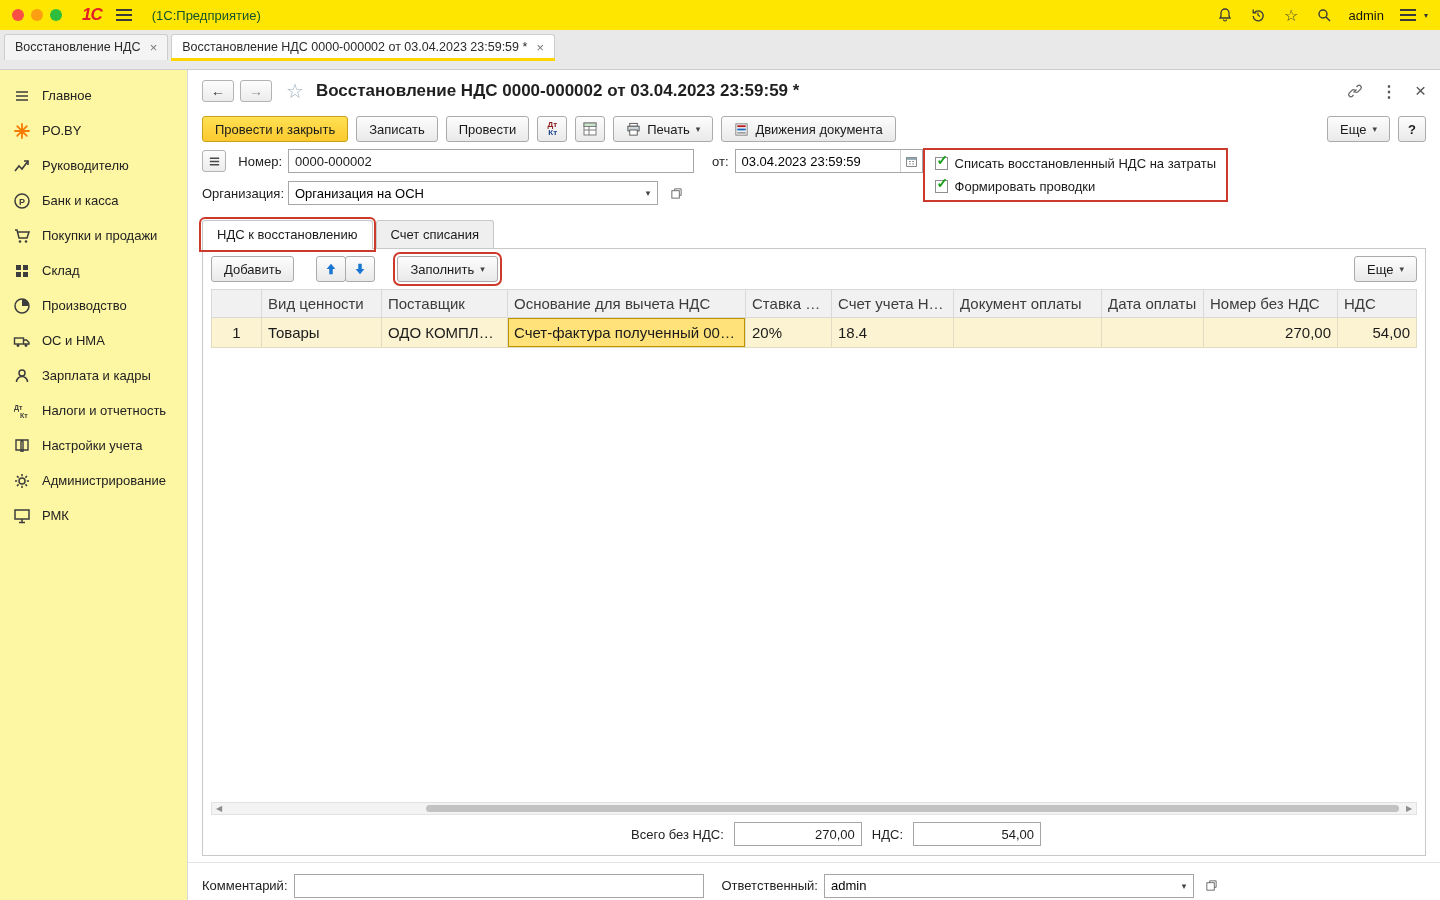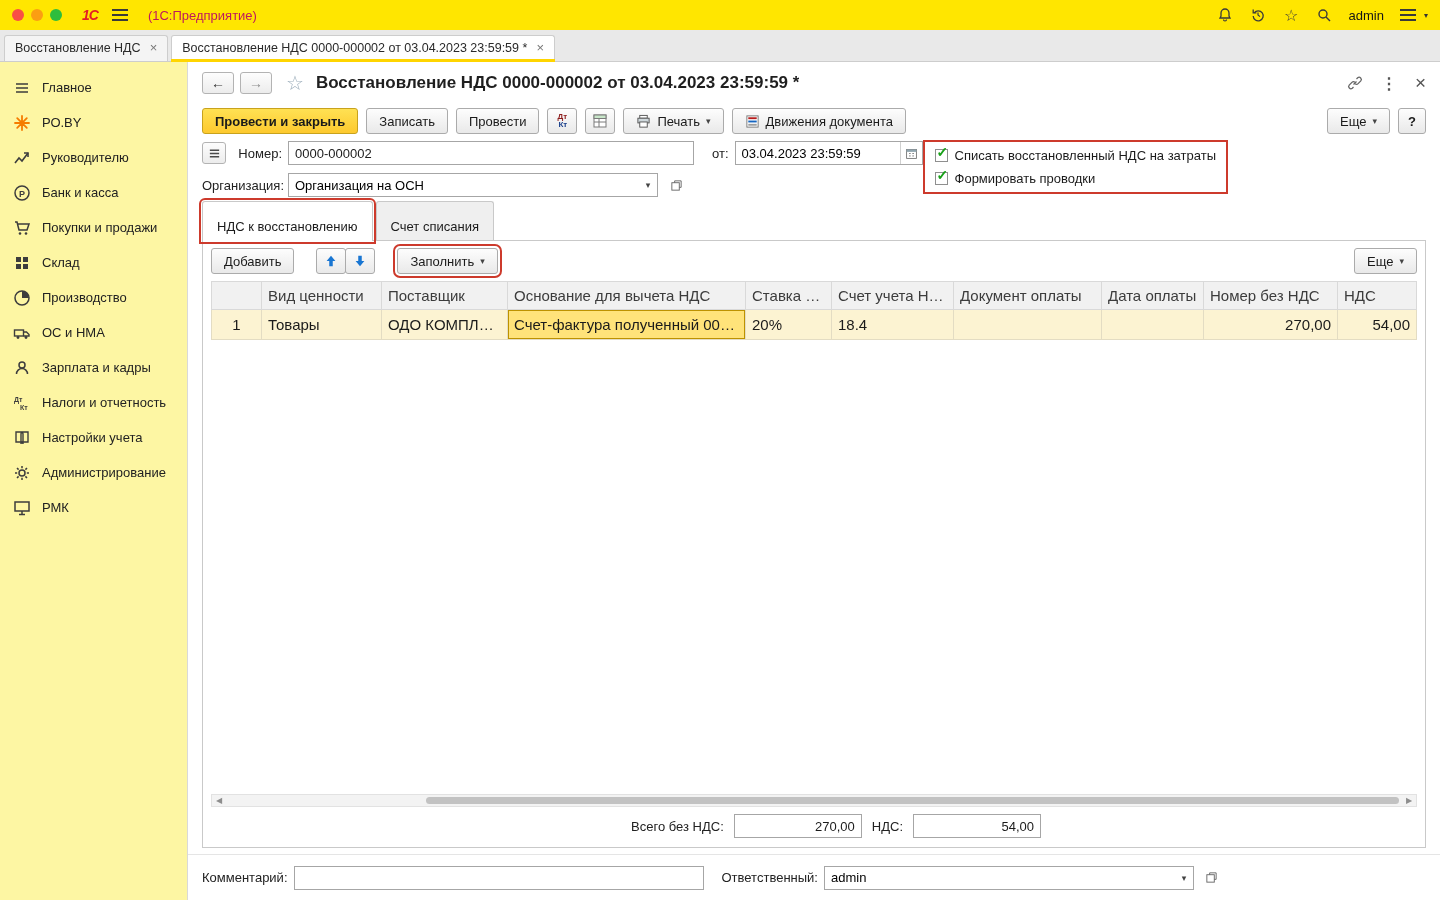--- a/index.html
+++ b/index.html
@@ -4,32 +4,32 @@
 <style>
   * { box-sizing: border-box; margin: 0; padding: 0; }
   html,body { width:1440px; height:900px; overflow:hidden; }
   body { font-family:"Liberation Sans", sans-serif; font-size:13px; color:#1b1b1b; background:#fff; }
 
   
   .titlebar { height:30px; background:#ffe600; display:flex; align-items:center; padding:0 12px; gap:10px; }
   .traffic { display:flex; gap:7px; align-items:center; margin-right:6px; }
   .tl { width:12px; height:12px; border-radius:50%; }
   .tl.red{ background:#f94f45; } .tl.orange{ background:#fb9e12; } .tl.green{ background:#2ebd3d; }
-  .logo-1c { color:#e31e24; font-weight:bold; font-style:italic; font-size:14px; letter-spacing:-1px; margin:0 4px; }
+  .logo-1c { color:#e31e24; font-weight:bold; font-style:italic; font-size:17px; letter-spacing:-1px; margin:0 4px; }
   .hamb { width:16px; height:12px; display:flex; flex-direction:column; justify-content:space-between; cursor:pointer; }
   .hamb i { display:block; height:2px; background:#3a3a3a; }
   .tb-title { margin-left:16px; color:#161616; white-space:nowrap; }
-  .tb-suffix { margin-left:10px; color:#be185d; }
+  .tb-suffix { margin-left:10px; color:#14532d; }
   .tb-right { margin-left:auto; display:flex; align-items:center; gap:16px; }
   .tb-ic { width:17px; height:17px; display:flex; align-items:center; justify-content:center; cursor:pointer; }
   .tb-user { color:#161616; cursor:pointer; }
   .menu-caret { font-size:8px; color:#333; margin-left:-8px; }
 
   
-  .tabbar { height:32px; background:#e9e9e9; border-bottom:1px solid #cdcdcd; display:flex; align-items:center; padding:4px 4px 0 4px; gap:3px; }
+  .tabbar { height:40px; background:#e9e9e9; border-bottom:1px solid #cdcdcd; display:flex; align-items:flex-start; padding:4px 4px 0 4px; gap:3px; }
   .wtab { position:relative; background:#f4f4f4; border:1px solid #cdcdcd; border-bottom:none; border-radius:3px 3px 0 0; padding:5px 10px 6px 10px; display:flex; align-items:center; gap:9px; font-size:12.5px; color:#2a2a2a; white-space:nowrap; cursor:pointer; }
   .wtab.active { background:#ffffff; }
   .wtab.active::after { content:""; position:absolute; left:-1px; right:-1px; bottom:-1px; height:3px; background:#ffd500; }
   .wtab .x { color:#777; font-size:13px; line-height:1; }
 
   
   .app-body { display:flex; height:838px; }
   .sidebar { width:187px; background:#fdf6a3; padding-top:8px; flex:none; }
   .side-item { height:35px; display:flex; align-items:center; gap:11px; padding:0 13px; cursor:pointer; color:#222; }
   .sicon { width:18px; height:18px; flex:none; display:flex; align-items:center; justify-content:center; }
@@ -44,21 +44,21 @@
   .fav-star { font-size:20px; color:#9fb0bd; margin:0 6px 0 8px; cursor:pointer; }
   .doc-title { font-size:17px; font-weight:bold; color:#1f1f1f; white-space:nowrap; overflow:hidden; text-overflow:ellipsis; }
   .dh-right { margin-left:auto; display:flex; align-items:center; gap:18px; color:#555; }
   .dh-right > span { cursor:pointer; }
   .kebab { font-size:16px; font-weight:bold; }
   .dh-close { font-size:19px; color:#555; }
 
   
   .doc-toolbar { height:34px; display:flex; align-items:center; gap:8px; padding:0 14px; }
   .btn { height:26px; padding:0 12px; border:1px solid #ababab; border-radius:3px; background:linear-gradient(#fdfdfd,#e9e9e9); display:inline-flex; align-items:center; justify-content:center; gap:6px; font-size:13px; color:#1a1a1a; cursor:pointer; white-space:nowrap; }
-  .btn.primary { background:linear-gradient(#ffe153,#fdc92e); border-color:#c8a21d; font-weight:bold; }
+  .btn.primary { background:linear-gradient(#ffe153,#fdc92e); border-color:#c8a21d; font-weight:normal; }
   .btn.iconbtn { width:30px; padding:0; }
   .caret { font-size:9px; color:#444; }
   .dtkt { display:flex; flex-direction:column; line-height:8px; font-size:8px; font-weight:bold; }
   .dtkt .dt { color:#8c1a1a; align-self:flex-start; }
   .dtkt .kt { color:#1a3f8c; align-self:flex-end; }
   .tspacer { flex:1; }
   .btn.help { width:28px; padding:0; font-weight:bold; }
 
   
   .form-area { position:relative; padding:2px 14px 6px 14px; }
@@ -78,21 +78,21 @@
   .org-combo { width:370px; }
   .open-btn { width:20px; height:20px; border:none; background:transparent; display:flex; align-items:center; justify-content:center; cursor:pointer; margin-left:2px; }
 
   .cb-box { position:absolute; right:212px; top:2px; border:2px solid #cd3a2c; padding:6px 10px; display:flex; flex-direction:column; gap:8px; background:transparent; }
   .cb-row { display:flex; align-items:center; gap:7px; cursor:pointer; }
   .cb { width:13px; height:13px; border:1px solid #8f8f8f; background:#fff; position:relative; flex:none; }
   .tick { position:absolute; left:1px; top:-6px; color:#17a017; font-weight:bold; font-size:14px; }
 
   
   .form-tabs { height:30px; display:flex; align-items:flex-end; padding:0 14px; gap:3px; position:relative; z-index:2; }
-  .ftab { padding:17px 14px 6px 14px; border:1px solid #c9c9c9; border-bottom:none; border-radius:3px 3px 0 0; background:#efefef; cursor:pointer; white-space:nowrap; }
+  .ftab { padding:6px 14px 6px 14px; border:1px solid #c9c9c9; border-bottom:none; border-radius:3px 3px 0 0; background:#efefef; cursor:pointer; white-space:nowrap; }
   .ftab.active { background:#fff; margin-bottom:-1px; padding-bottom:7px; }
   .annot { outline:2px solid #cd3a2c; outline-offset:2px; }
   .ftab.annot { outline-offset:1px; }
 
   
   .tab-panel { flex:1; margin:0 14px 6px 14px; border:1px solid #c9c9c9; display:flex; flex-direction:column; min-height:0; background:#fff; }
   .panel-toolbar { display:flex; align-items:flex-end; gap:8px; padding:7px 8px; }
   .updown { display:flex; margin-left:14px; }
   .updown .btn { width:30px; padding:0; }
   .updown .btn + .btn { margin-left:-1px; }

